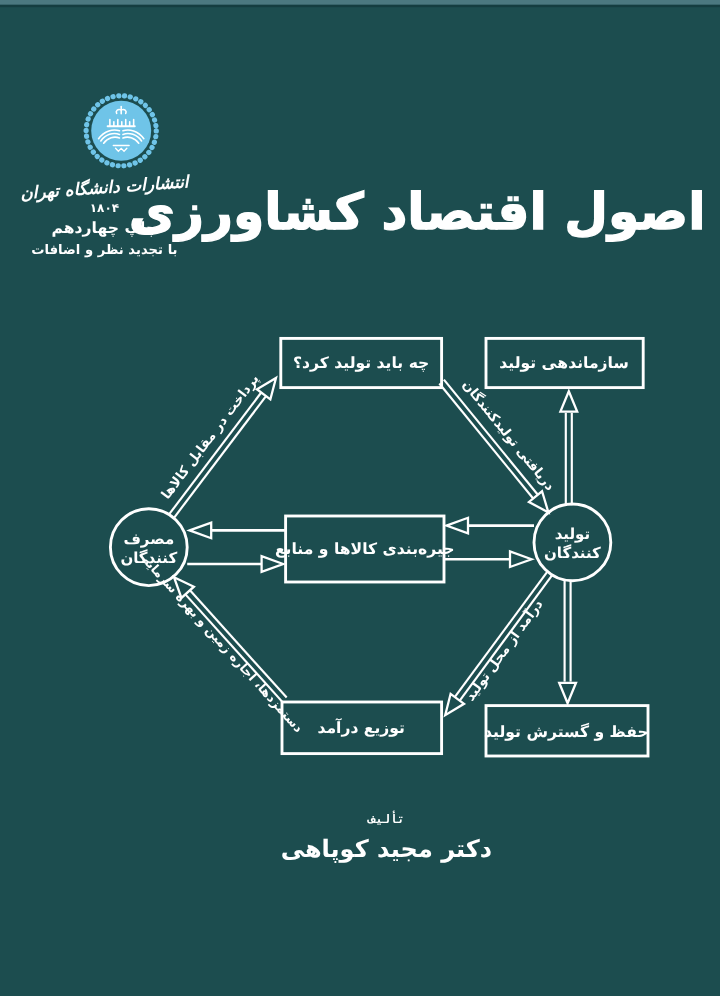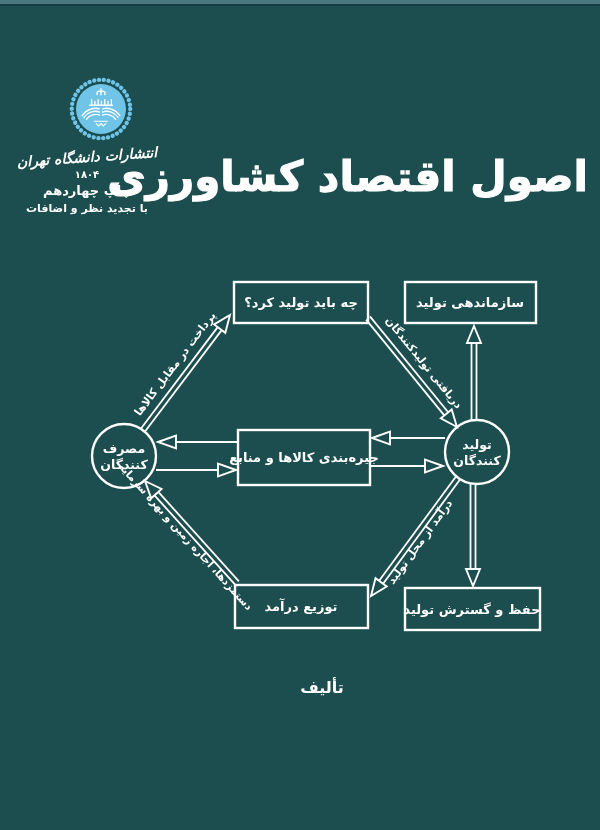--- a/index.html
+++ b/index.html
@@ -42,21 +42,21 @@
   }
   .diagram .boxlabel{font-size:13px;}
   .diagram .nodelabel{font-size:12.5px;}
   .diagram .flowlabel{font-size:11px;}
   .diagram .flowlabel-long{font-size:10.5px;}
 
   .author-block{
     position:absolute;left:44px;right:0;top:678px;
     text-align:center;direction:rtl;
   }
-  .byline{font-size:16px;font-weight:bold;margin-bottom:5px;}
+  .byline{font-size:10px;font-weight:bold;margin-bottom:5px;font-family:Liberation Mono, monospace;}
   .author{font-size:20px;font-weight:bold;}
 </style>
 </head>
 <body>
 
 <div class="cover">
   <div class="top-strip"></div>
   <div class="top-strip-shadow"></div>
 
   <svg class="logo-svg" viewBox="-35 -35 70 70" aria-hidden="true">
@@ -157,14 +157,15 @@
     <text class="nodelabel" x="477" y="205">کنندگان</text>
 
     <text class="flowlabel" transform="translate(178,106) rotate(-53)">پرداخت در مقابل کالاها</text>
     <text class="flowlabel" transform="translate(421,105) rotate(51)">دریافتی تولیدکنندگان</text>
     <text class="flowlabel-long" transform="translate(183,279) rotate(48)">دستمزدها، اجاره زمین و بهره سرمایه</text>
     <text class="flowlabel" transform="translate(423,284) rotate(-54)">درآمد از محل تولید</text>
   </svg>
 
   <div class="author-block">
     <div class="byline">تألیف</div>
+    <div class="author">دکتر مجید کوپاهی</div>
   </div>
 </div>
 
 </body></html>

